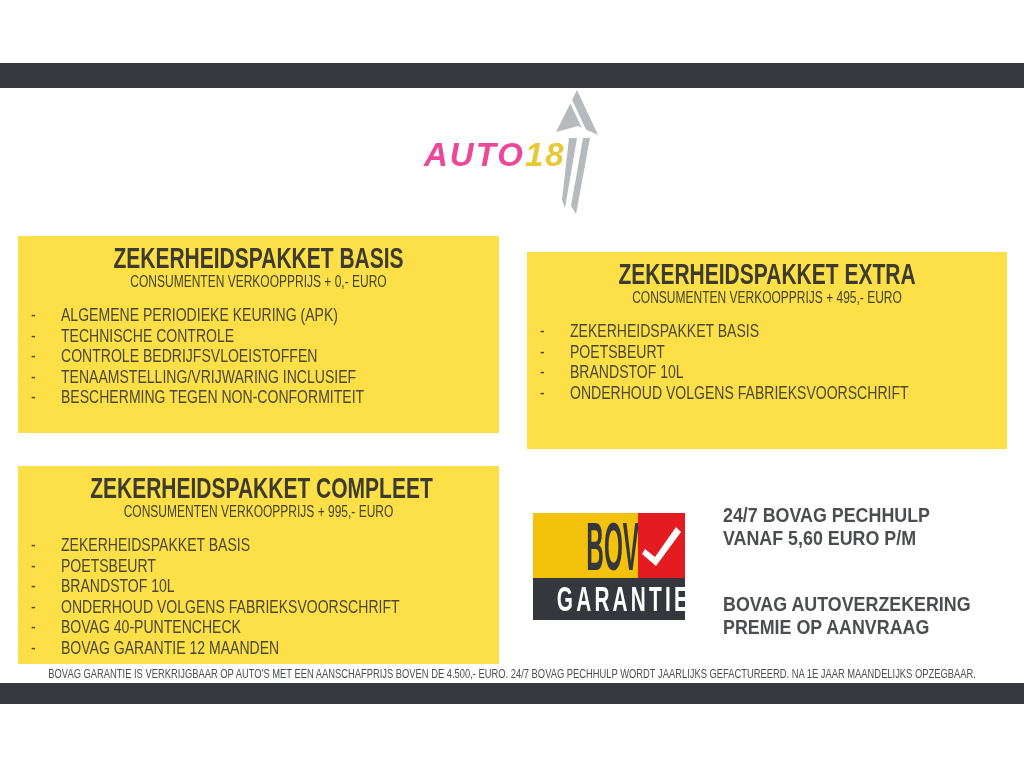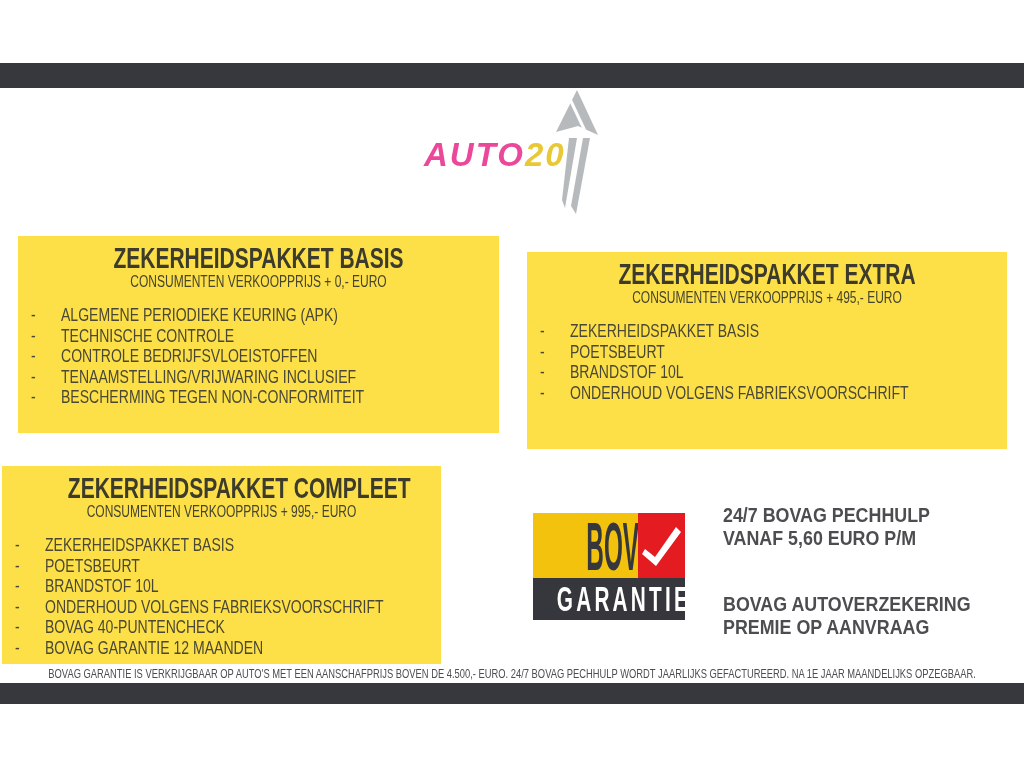--- a/index.html
+++ b/index.html
@@ -15,21 +15,21 @@
   #logo-arrow { position:absolute; left:122px; top:2px; }
   #logo-text { position:absolute; left:6px; top:48px; font-style:italic; font-weight:bold;
                font-size:33px; letter-spacing:2px; white-space:nowrap; }
   .lt-auto { color:#ec4899; }
   .lt-19 { color:#e9c836; }
 
   
   .pkg { position:absolute; background:#fde047; }
   #pkg-basis    { left:18px;  top:236px; width:481px; height:197px; }
   #pkg-extra    { left:527px; top:252px; width:480px; height:197px; }
-  #pkg-compleet { left:2px;  top:466px; width:439px; height:198px; }
+  #pkg-compleet { left:18px;  top:466px; width:481px; height:198px; }
   .pkg-title { margin-top:7px; text-align:center; font-size:30px; font-weight:bold; line-height:30px;
                color:#3c3b2c; transform:scaleX(0.70); white-space:nowrap; }
   .pkg-sub { text-align:center; font-size:16px; line-height:18px; color:#45442f;
              transform:scaleX(0.75); white-space:nowrap; }
   .pkg ul { list-style:none; margin:14px 0 0 0; padding-left:13px; }
   .pkg li { display:flex; font-size:18px; line-height:20.6px; color:#4a4835; }
   .pkg .dash { flex:none; width:30px; transform:scaleX(0.78); transform-origin:left center; }
   .pkg .itxt { transform:scaleX(0.78); transform-origin:left center; white-space:nowrap; }
 
   
@@ -59,21 +59,21 @@
 
 <div id="topbar" class="hbar"></div>
 
 <div id="logo">
   <svg id="logo-arrow" width="60" height="126" viewBox="0 0 60 126">
     <polygon points="37,0 58,45 38,36 16,42" fill="#b7babc"></polygon>
     <line x1="29" y1="7" x2="45" y2="41" stroke="#ffffff" stroke-width="3"></line>
     <polygon points="29,48 37,48 25,118 22,110" fill="#b7babc"></polygon>
     <polygon points="43,48 50,48 36,124 31,116" fill="#b7babc"></polygon>
   </svg>
-  <div id="logo-text"><span class="lt-auto">AUTO</span><span class="lt-19">20</span></div>
+  <div id="logo-text"><span class="lt-auto">AUTO</span><span class="lt-19">18</span></div>
 </div>
 
 <section id="pkg-basis" class="pkg">
   <h2 class="pkg-title">ZEKERHEIDSPAKKET BASIS</h2>
   <div class="pkg-sub">CONSUMENTEN VERKOOPPRIJS + 0,- EURO</div>
   <ul>
     <li>
         <span class="dash">-</span>
         <span class="itxt">ALGEMENE PERIODIEKE KEURING (APK)</span>
       </li>

